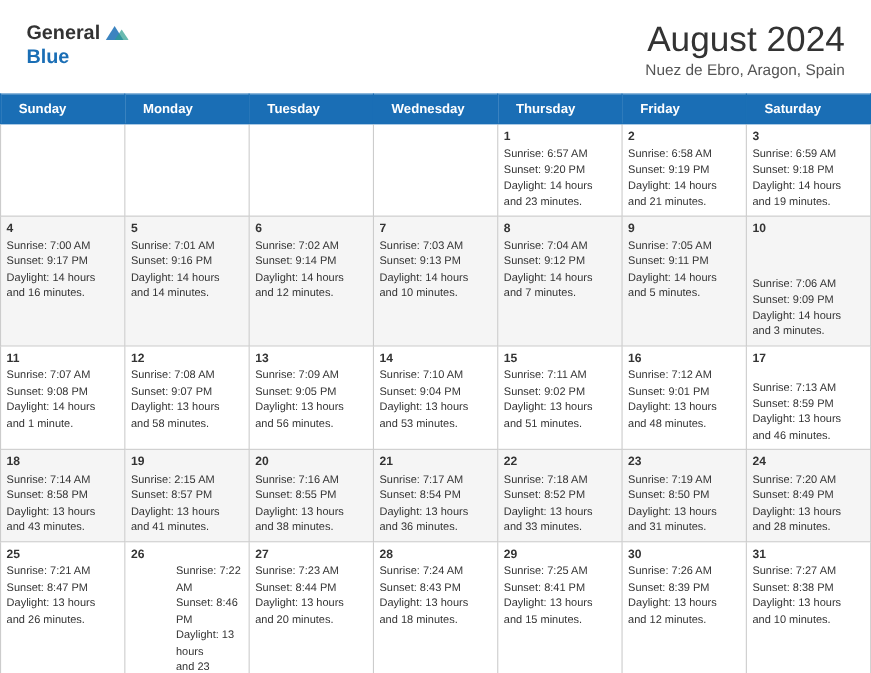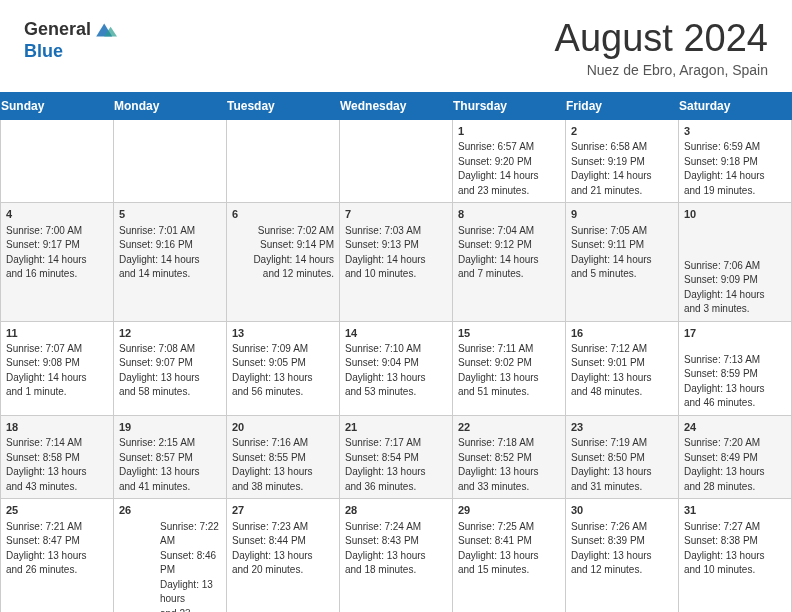--- a/index.html
+++ b/index.html
@@ -29,41 +29,41 @@
     }
     .logo-icon {
       width: 24px;
       height: 24px;
       margin-left: 2px;
     }
     .title-block {
       text-align: right;
     }
     .month-year {
-      font-size: 38px;
+      font-size: 32px;
       font-weight: 300;
       color: #333;
       line-height: 1.1;
     }
     .location {
       font-size: 14px;
       color: #555;
       margin-top: 2px;
     }
     .calendar {
       width: 100%;
       border-collapse: collapse;
       margin-top: 4px;
     }
     .calendar th {
       background: #1a6eb5;
       color: #fff;
       font-size: 12px;
       font-weight: bold;
-      padding: 6px 0;
+      padding: 6px 16px;
       text-align: left;
       border: 1px solid #1a6eb5;
     }
     .calendar td {
       border: 1px solid #ccc;
       vertical-align: top;
       padding: 4px 5px;
       width: 113px;
       min-height: 70px;
       background: #fff;
@@ -160,21 +160,21 @@
         </td>
         <td>
           <div class="day-num">5</div>
           <div class="day-info" style="white-space: pre-line;">Sunrise: 7:01 AM
 Sunset: 9:16 PM
 Daylight: 14 hours
 and 14 minutes.</div>
         </td>
         <td>
           <div class="day-num">6</div>
-          <div class="day-info" style="white-space: pre-line; text-align: right;">Sunrise: 7:02 AM
+          <div class="day-info" style="white-space: pre-line;">Sunrise: 7:02 AM
 Sunset: 9:14 PM
 Daylight: 14 hours
 and 12 minutes.</div>
         </td>
         <td>
           <div class="day-num">7</div>
           <div class="day-info" style="white-space: pre-line;">Sunrise: 7:03 AM
 Sunset: 9:13 PM
 Daylight: 14 hours
 and 10 minutes.</div>

